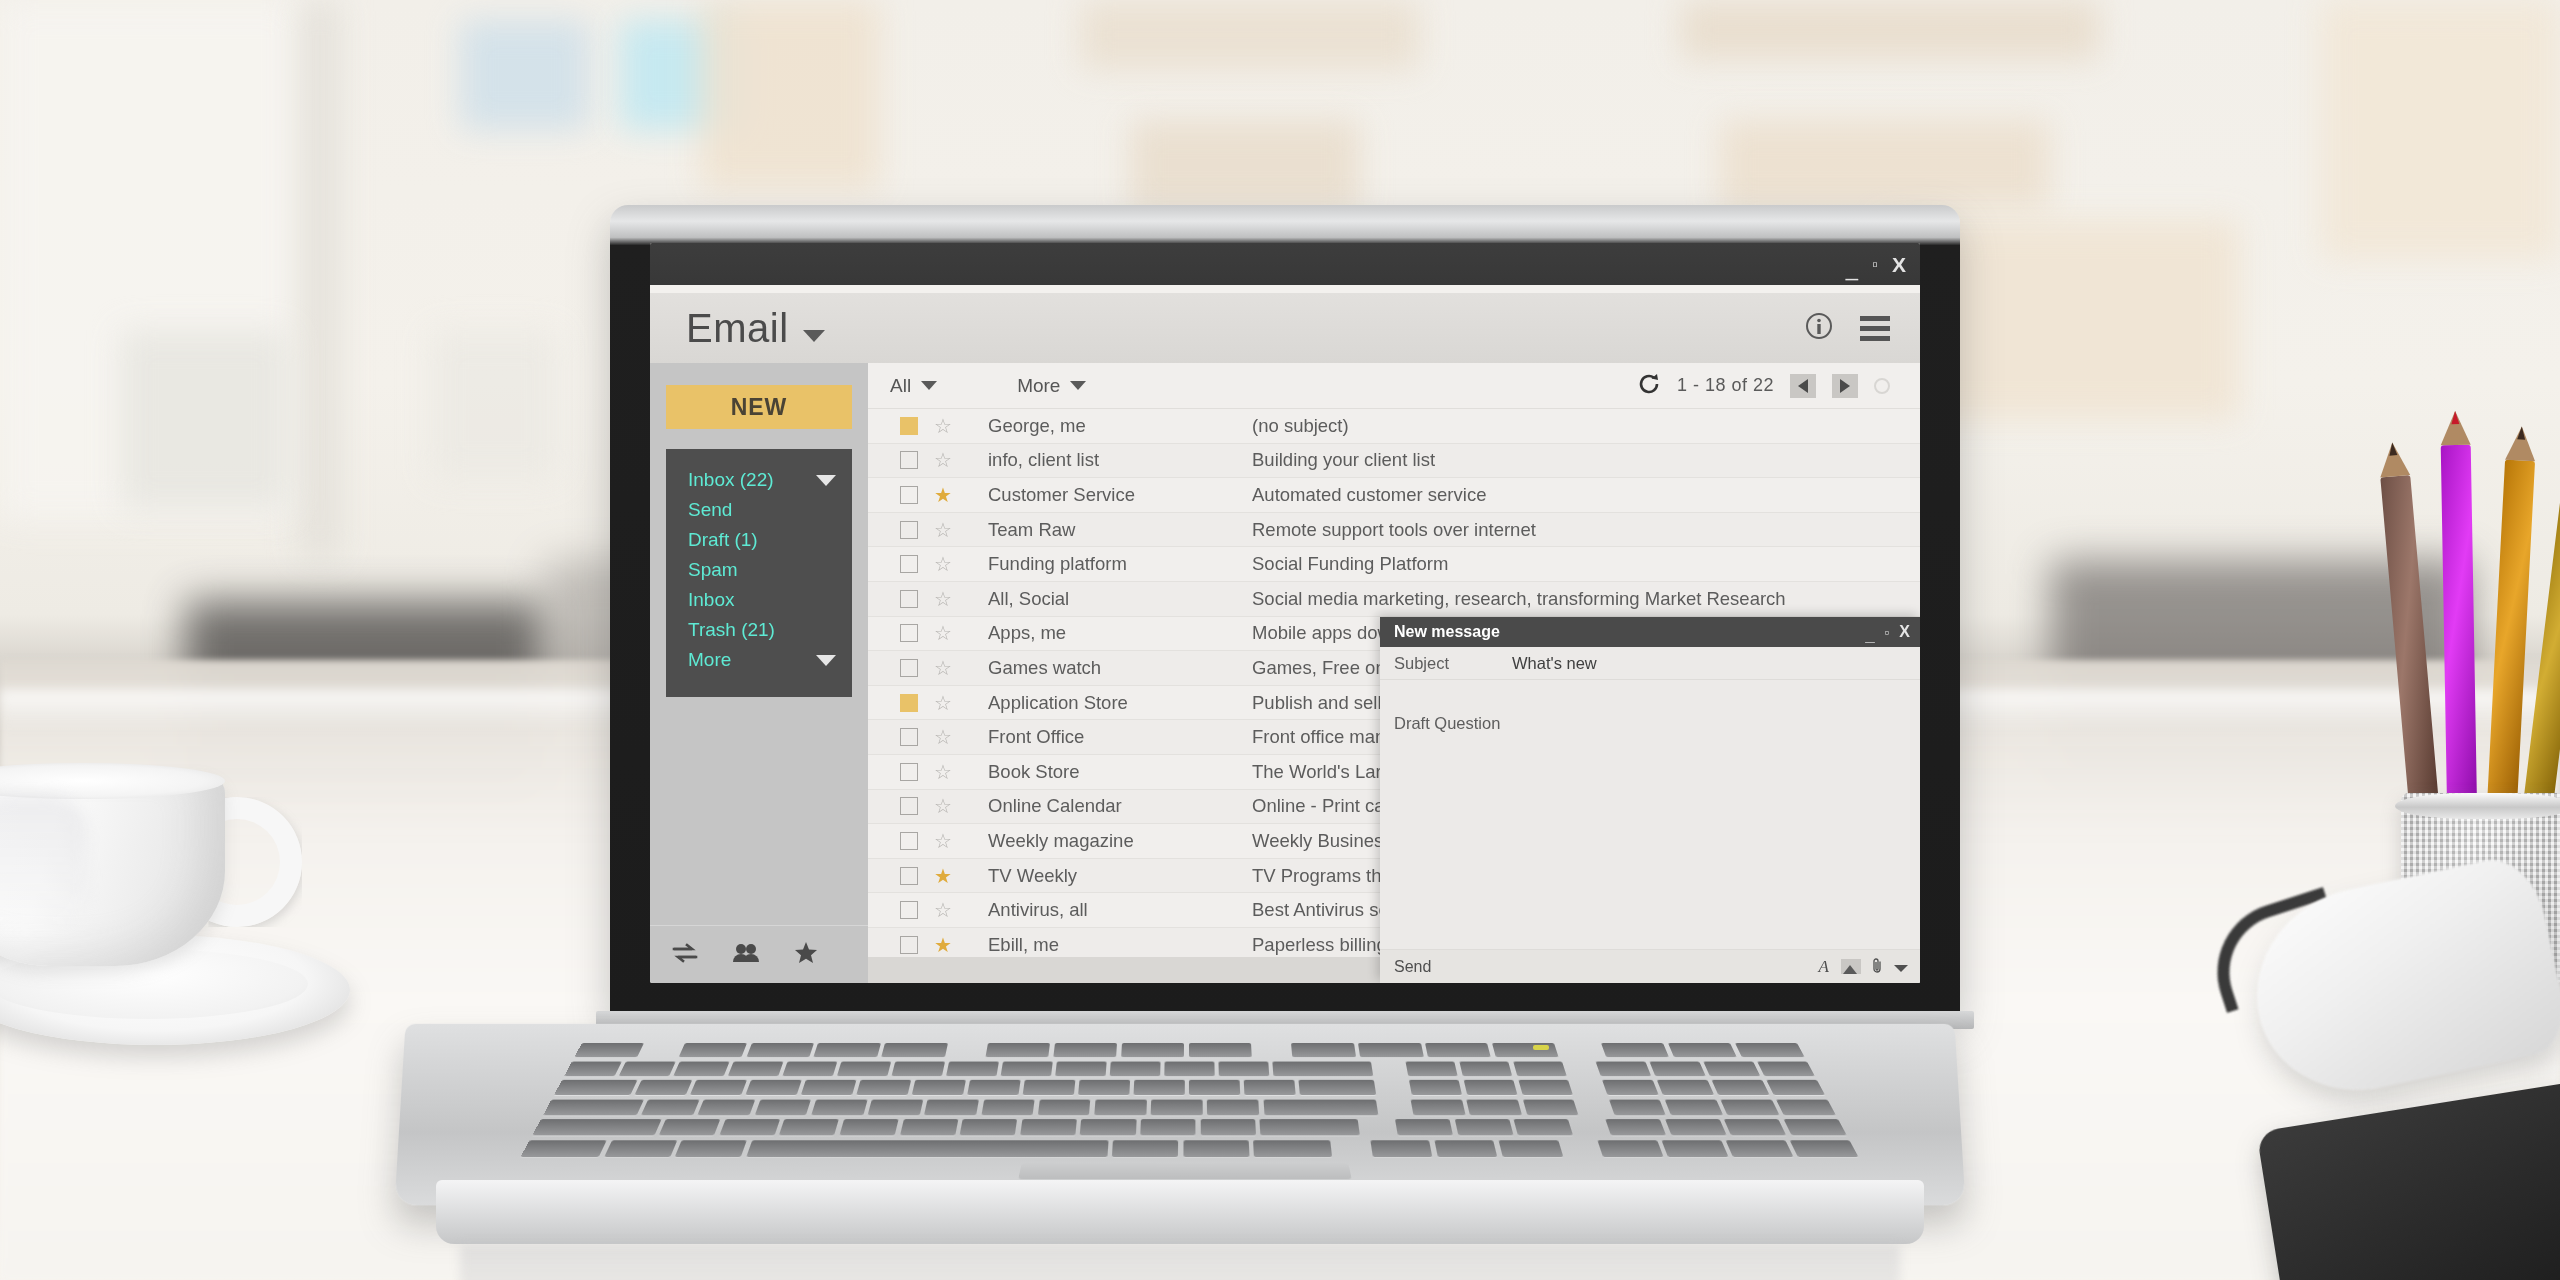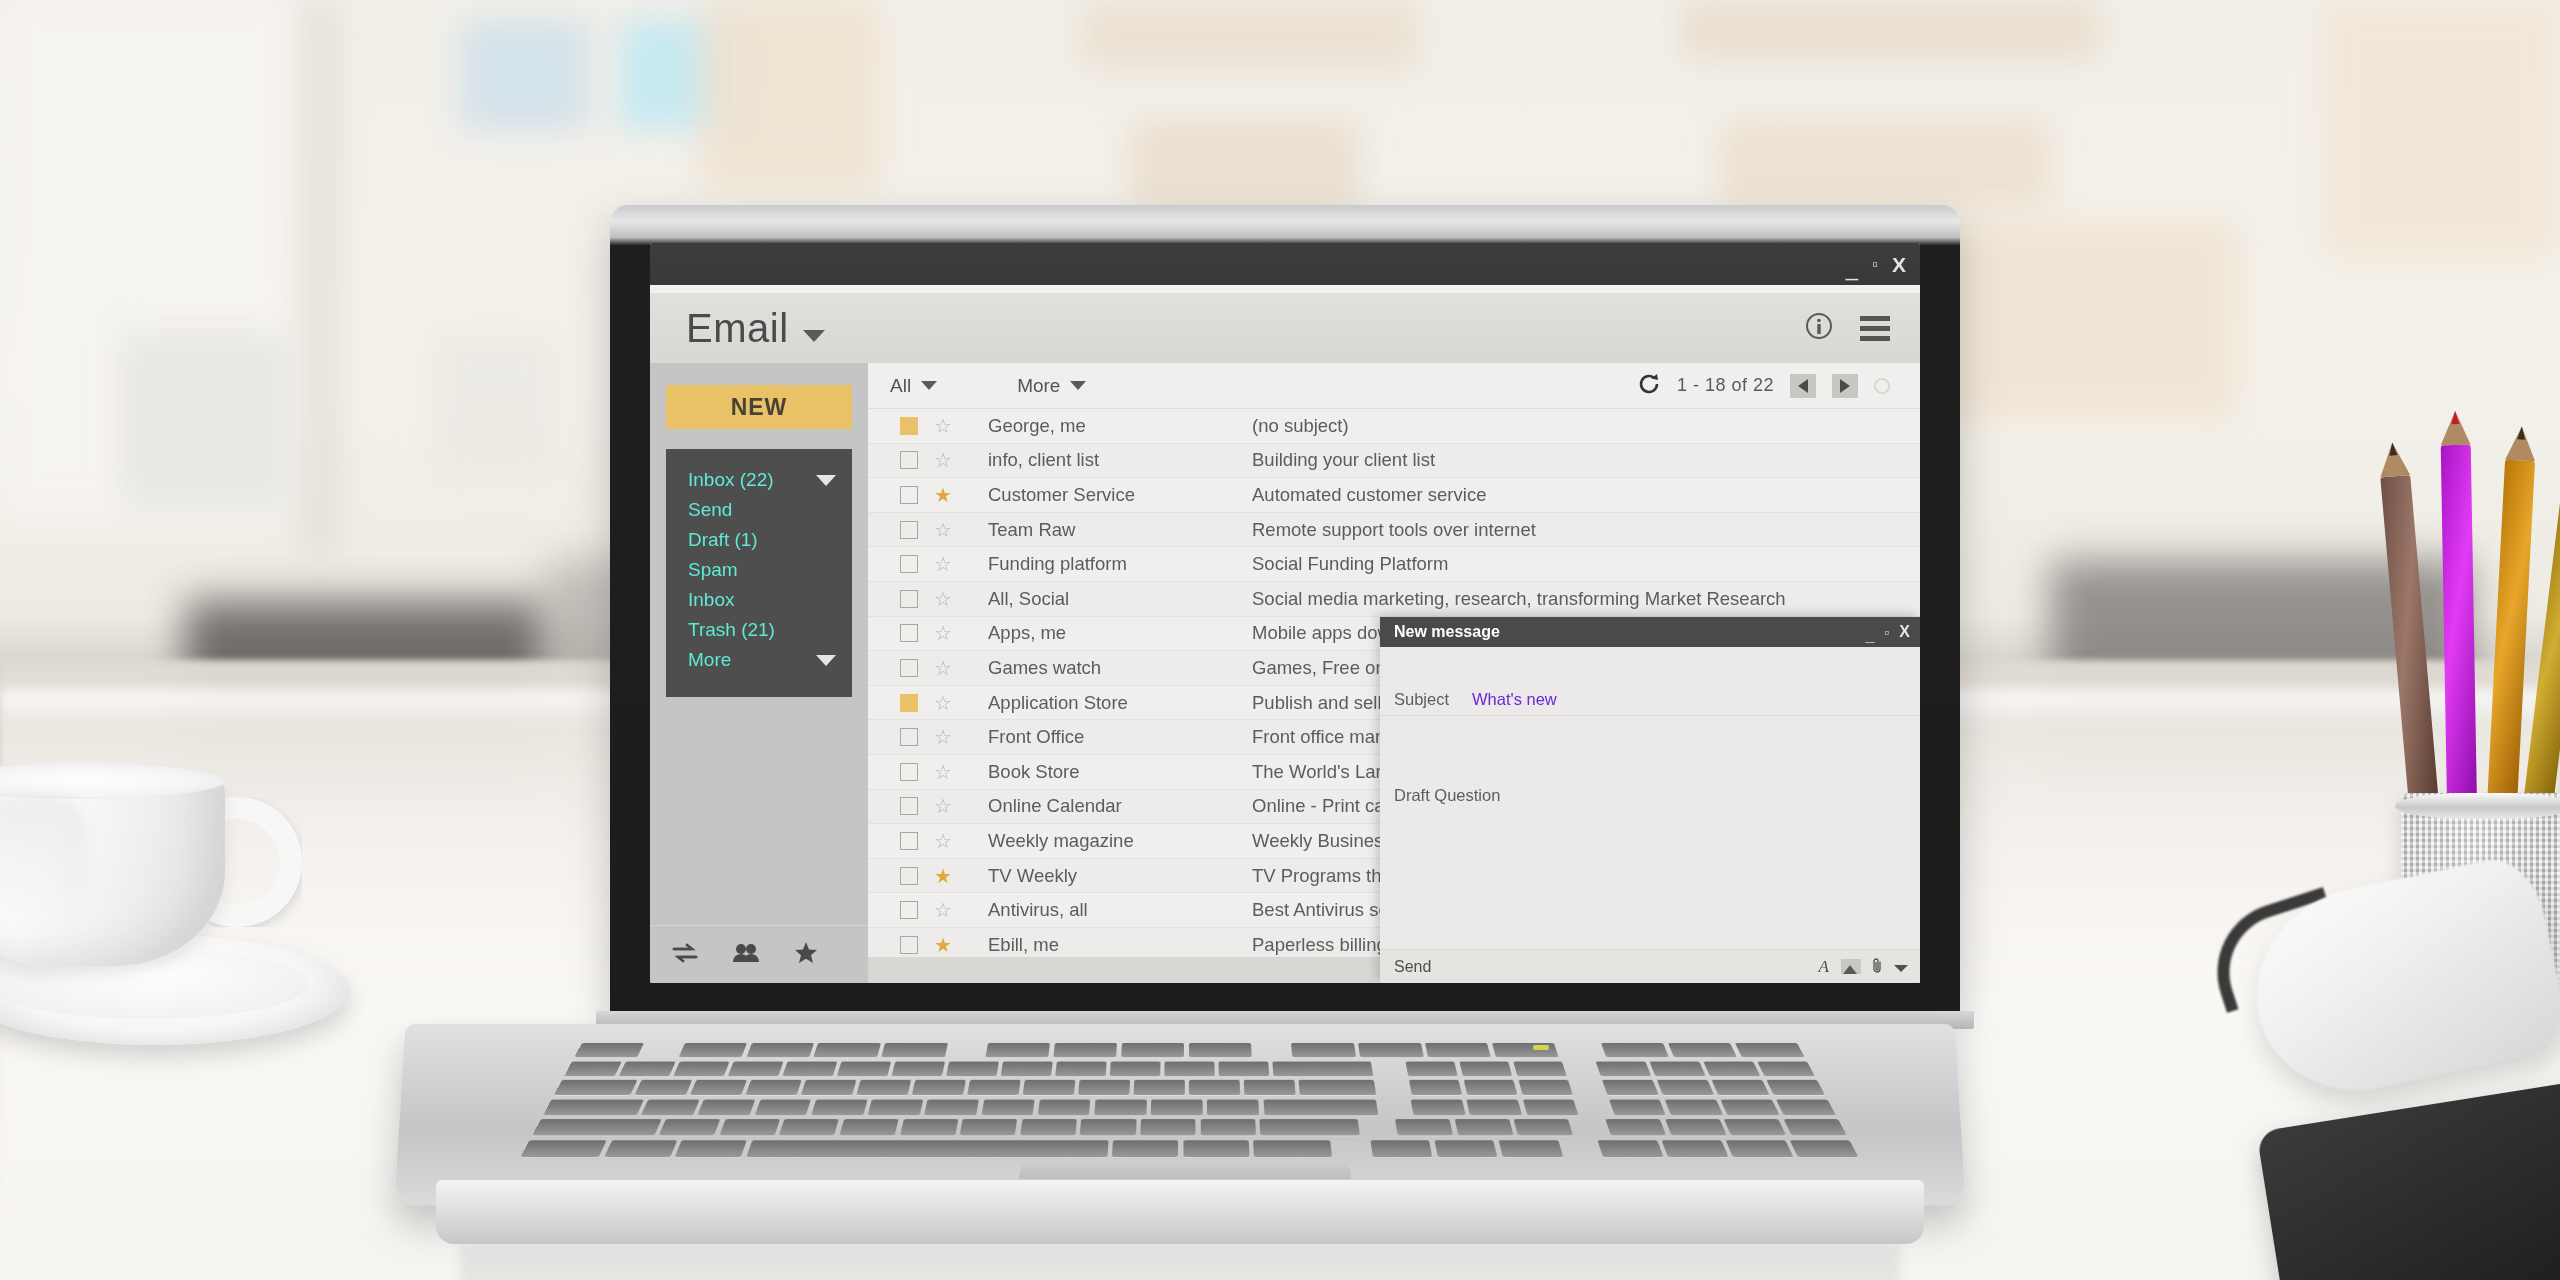--- a/index.html
+++ b/index.html
@@ -279,37 +279,37 @@
   .star.on { color:#e0ab3c; }
   .sender { margin-left:32px; width:250px; flex:0 0 auto; white-space:nowrap; overflow:hidden; }
   .subject { margin-left:14px; white-space:nowrap; overflow:hidden; }
 
   #listfooter { height:26px; background:#d9d7d4; }
 
   
   #compose {
     position:absolute; right:0; bottom:0; width:540px; height:366px;
     background:#eceae8; box-shadow:-3px -3px 10px rgba(0,0,0,.18);
-    display:flex; flex-direction:column; z-index:5;gap:36px;
+    display:flex; flex-direction:column; z-index:5;
   }
   #compose-title {
     height:30px; background:#4a4a4a; color:#fff; display:flex; align-items:center;
     padding: 0 10px 0 14px; font-size:16px; font-weight:700;
   }
   #compose-ctrls { margin-left:auto; display:flex; align-items:center; gap:10px; font-size:16px; color:#e6e6e6; }
   #cw-min{font-size:17px; transform:translateY(4px);}
   #cw-max{font-size:13px;}
   #cw-close{font-size:16px;font-weight:700;}
   .crow {
     display:flex; align-items:center; height:33px;
     border-bottom:1px solid #dedcd9; padding-left:14px;
     font-size:16.5px; color:#5d5d5d;
   }
   .clabel { width:78px; flex:0 0 auto; }
-  .cvalue { color:#6d28d9; }
+  .cvalue { color:#404040;margin-left:40px; }
   #compose-body {
     flex:1; padding: 34px 14px 0 14px; font-size:16.5px; color:#5d5d5d;
     background:#eceae8;
   }
   #compose-foot {
     height:34px; display:flex; align-items:center; padding:0 12px 0 14px;
     border-top:1px solid #dedcd9; background:#e6e4e1;
   }
   #send-btn { font-size:16px; color:#4f4f4f; cursor:pointer; }
   #compose-tools { margin-left:auto; display:flex; align-items:center; gap:12px; color:#4f4f4f; }

